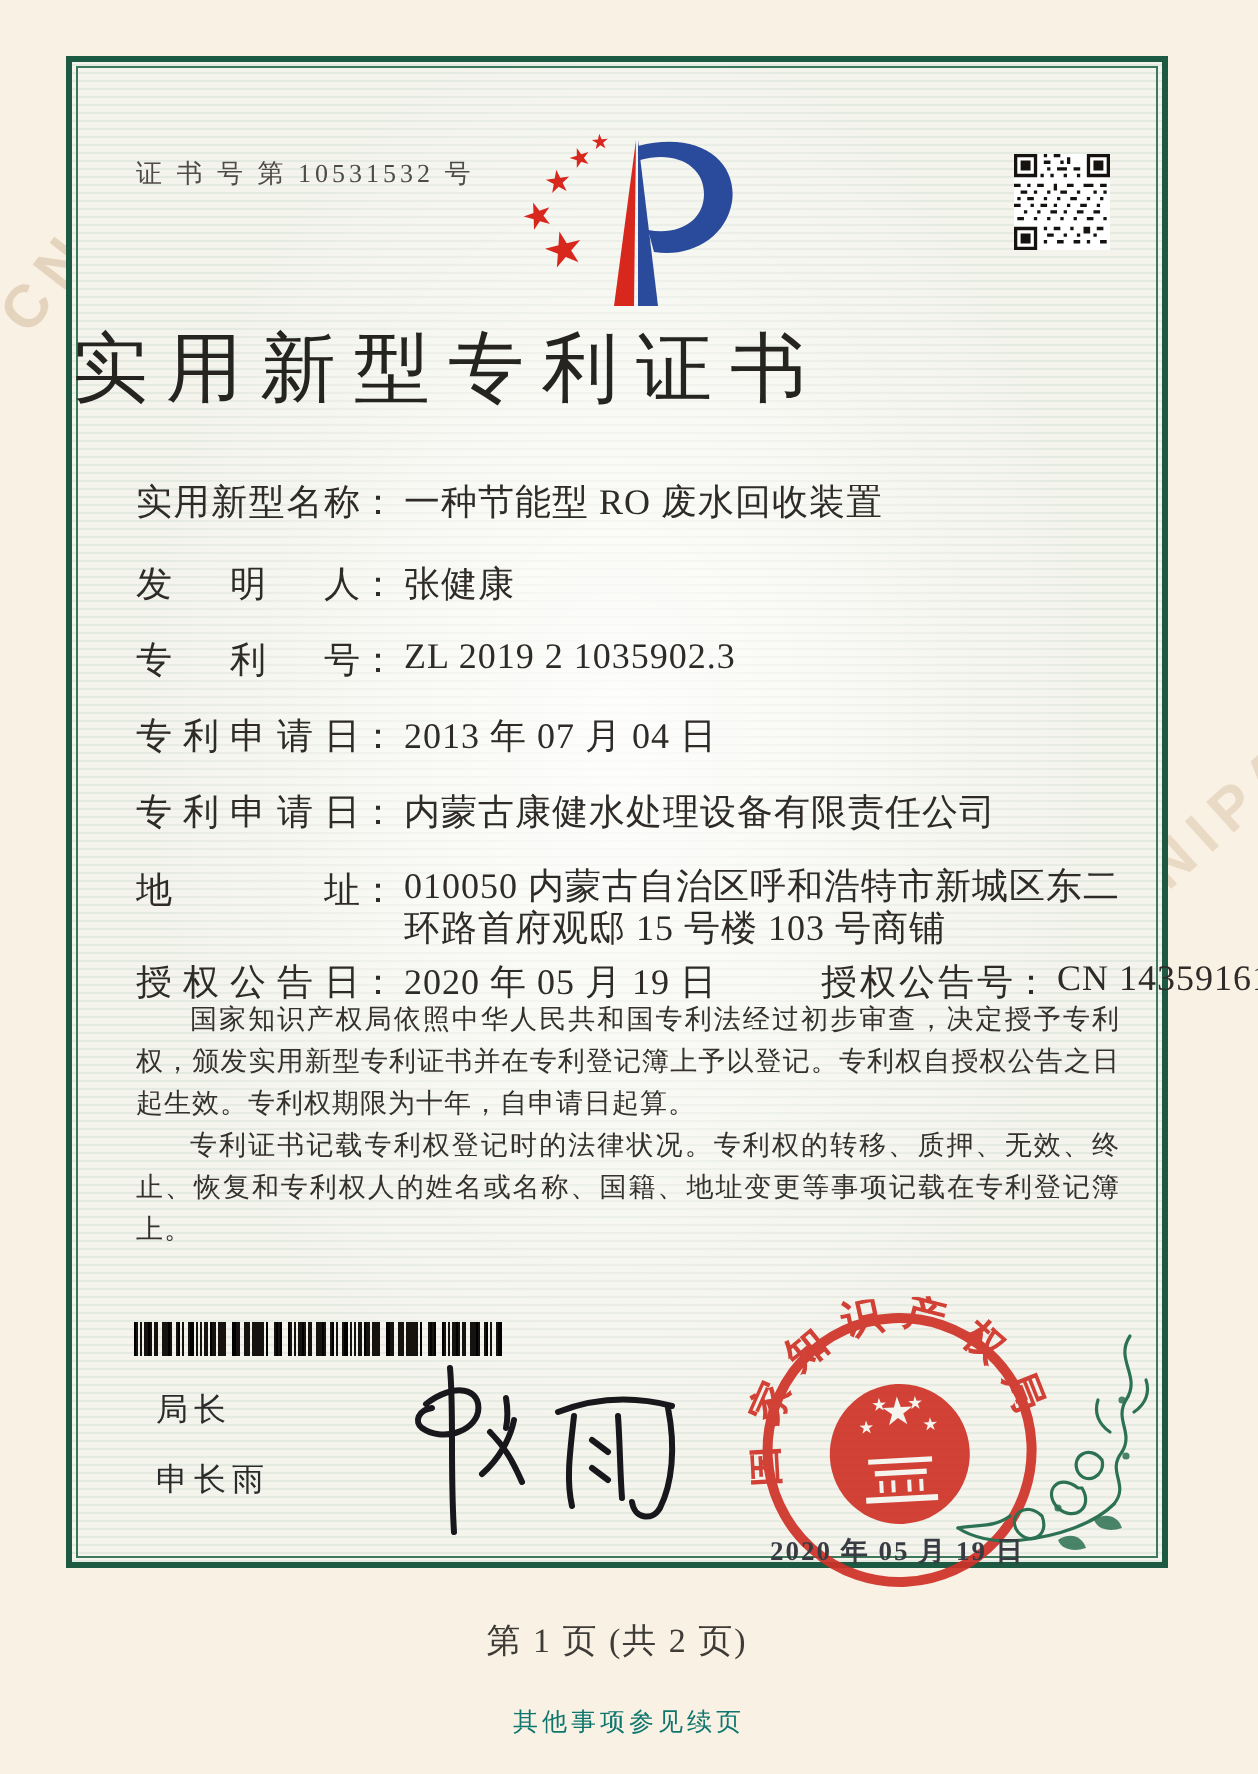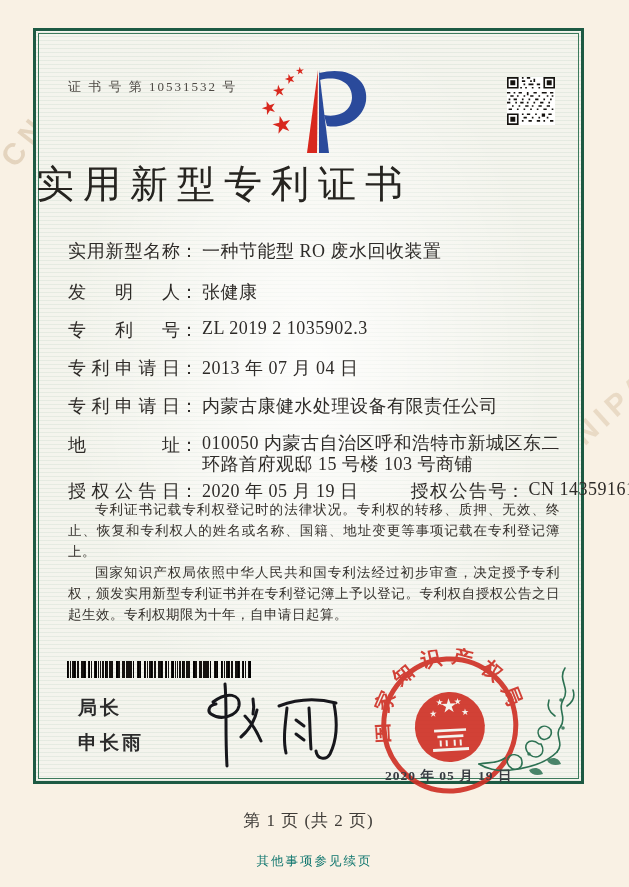--- a/index.html
+++ b/index.html
@@ -87,21 +87,21 @@
     background-image:
       repeating-linear-gradient(90deg, #15120f 0 2px, transparent 2px 3px, #15120f 3px 4px, transparent 4px 7px),
       repeating-linear-gradient(90deg, #15120f 0 1px, transparent 1px 5px, #15120f 5px 8px, transparent 8px 11px);
     background-blend-mode:multiply;
   }
 
   
   .signer-title, .signer-name {
     position:absolute; left:42px;
     font-family:"Liberation Sans", sans-serif;
-    font-weight:bold; font-size:19px; color:#2b2b2b; letter-spacing:3px;
+    font-weight:normal; font-size:16px; color:#2b2b2b; letter-spacing:3px;
   }
   .signer-title { top:664px; }
   .signer-name  { top:699px; }
   .signature { position:absolute; left:147px; top:645px; width:180px; height:104px; }
 
   
   .seal { position:absolute; left:339px; top:618px; width:150px; height:160px; transform:rotate(-3deg); }
   .seal-date {
     position:absolute; left:349px; top:736px; width:160px;
     font-size:13.5px; font-weight:bold; color:#383c42; letter-spacing:1px;
@@ -181,22 +181,22 @@
       <span class="flabel">专利申请日</span><span class="fcolon">：</span><span class="fvalue">内蒙古康健水处理设备有限责任公司</span>
     </div>
     <div class="field-row r6">
       <span class="flabel">地址</span><span class="fcolon">：</span><span class="fvalue wrap">010050 内蒙古自治区呼和浩特市新城区东二环路首府观邸 15 号楼 103 号商铺</span>
     </div>
     <div class="field-row r7">
       <span class="flabel">授权公告日</span><span class="fcolon">：</span><span class="fvalue">2020 年 05 月 19 日</span><span class="pair2"><span class="flabel2">授权公告号</span><span class="fcolon">：</span><span class="fvalue">CN 143591615 U</span></span>
     </div>
 
     <div class="paras">
+      <p>国家知识产权局依照中华人民共和国专利法经过初步审查，决定授予专利权，颁发实用新型专利证书并在专利登记簿上予以登记。专利权自授权公告之日起生效。专利权期限为十年，自申请日起算。</p>
       <p>专利证书记载专利权登记时的法律状况。专利权的转移、质押、无效、终止、恢复和专利权人的姓名或名称、国籍、地址变更等事项记载在专利登记簿上。</p>
-      <p>国家知识产权局依照中华人民共和国专利法经过初步审查，决定授予专利权，颁发实用新型专利证书并在专利登记簿上予以登记。专利权自授权公告之日起生效。专利权期限为十年，自申请日起算。</p>
     </div>
 
     <div class="barcode"></div>
 
     <div class="signer-title">局长</div>
     <div class="signer-name">申长雨</div>
 
     <svg class="signature" viewBox="0 0 180 104">
       <g fill="none" stroke="#17171c" stroke-width="3" stroke-linecap="round" stroke-linejoin="round">
         <path d="M30,26 C44,15 58,18 56,30 C54,40 38,45 28,38 C24,35 26,29 33,28"></path>

